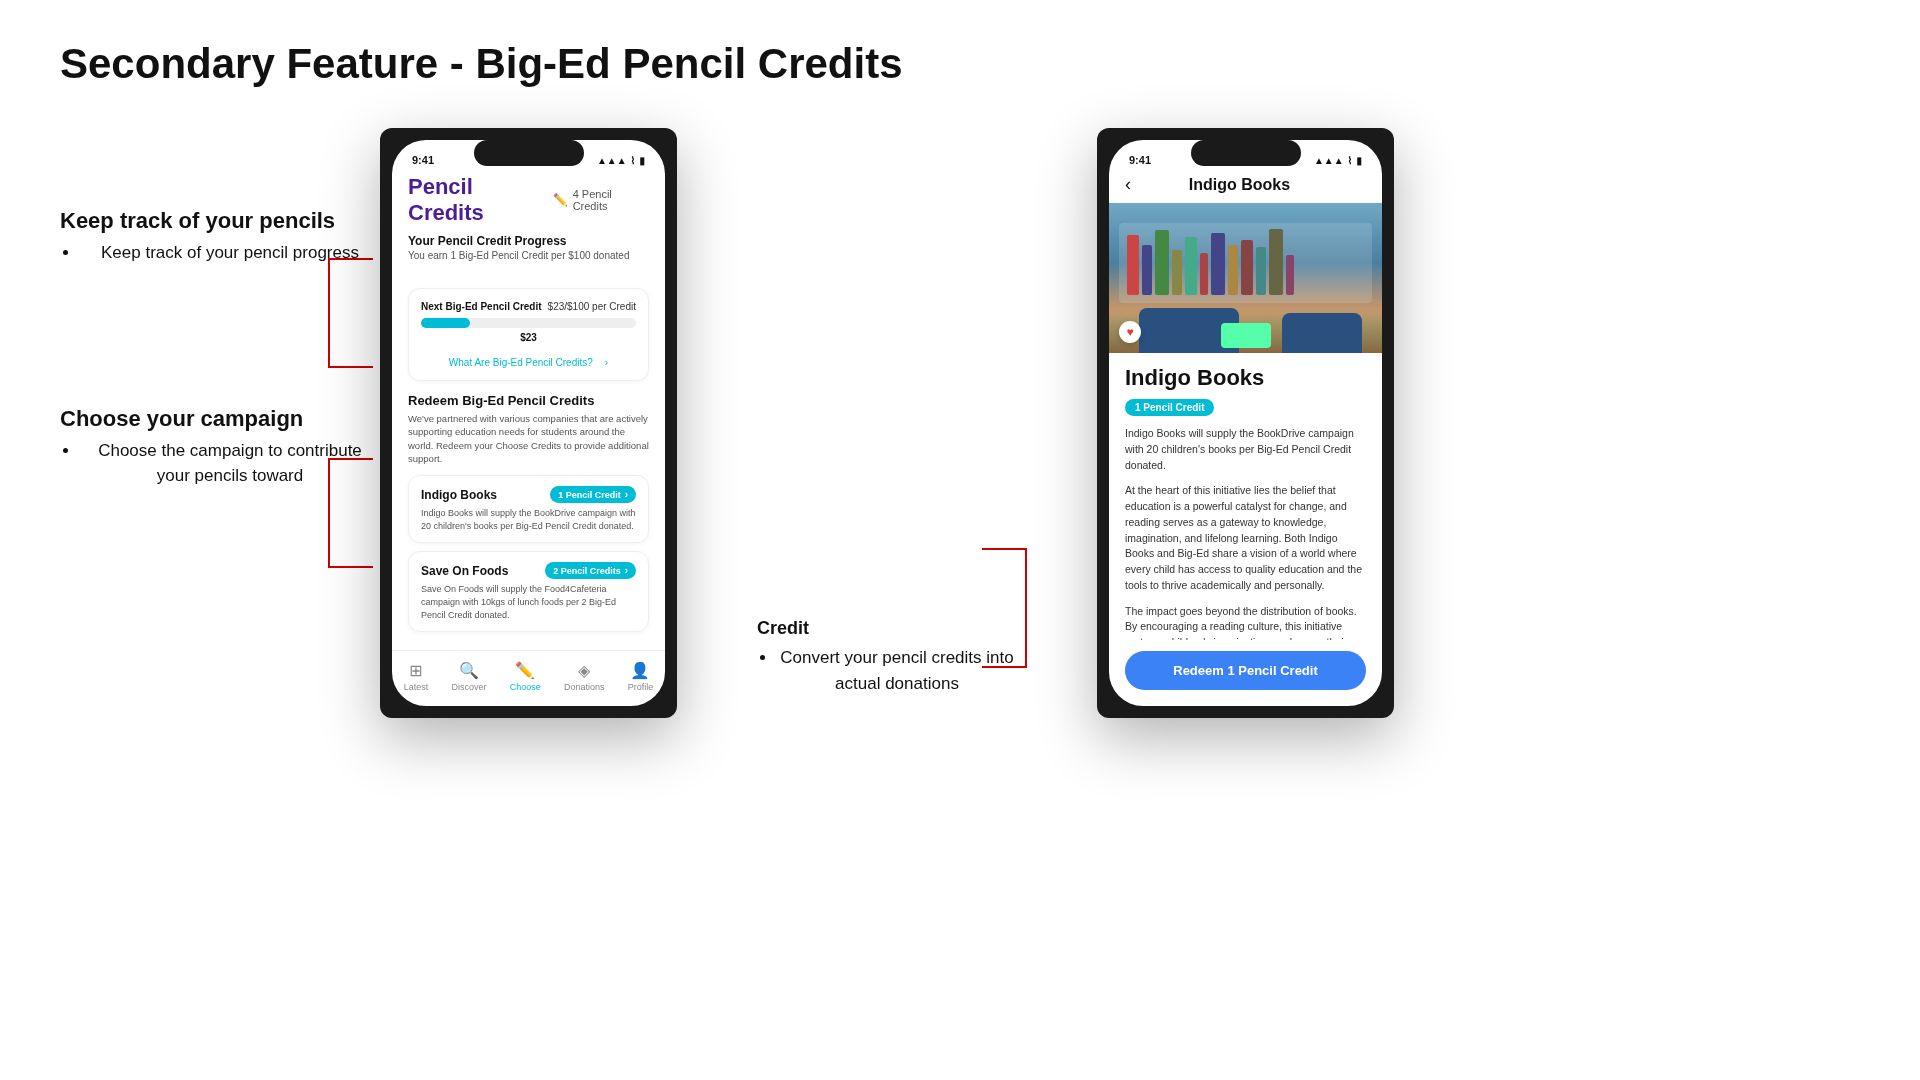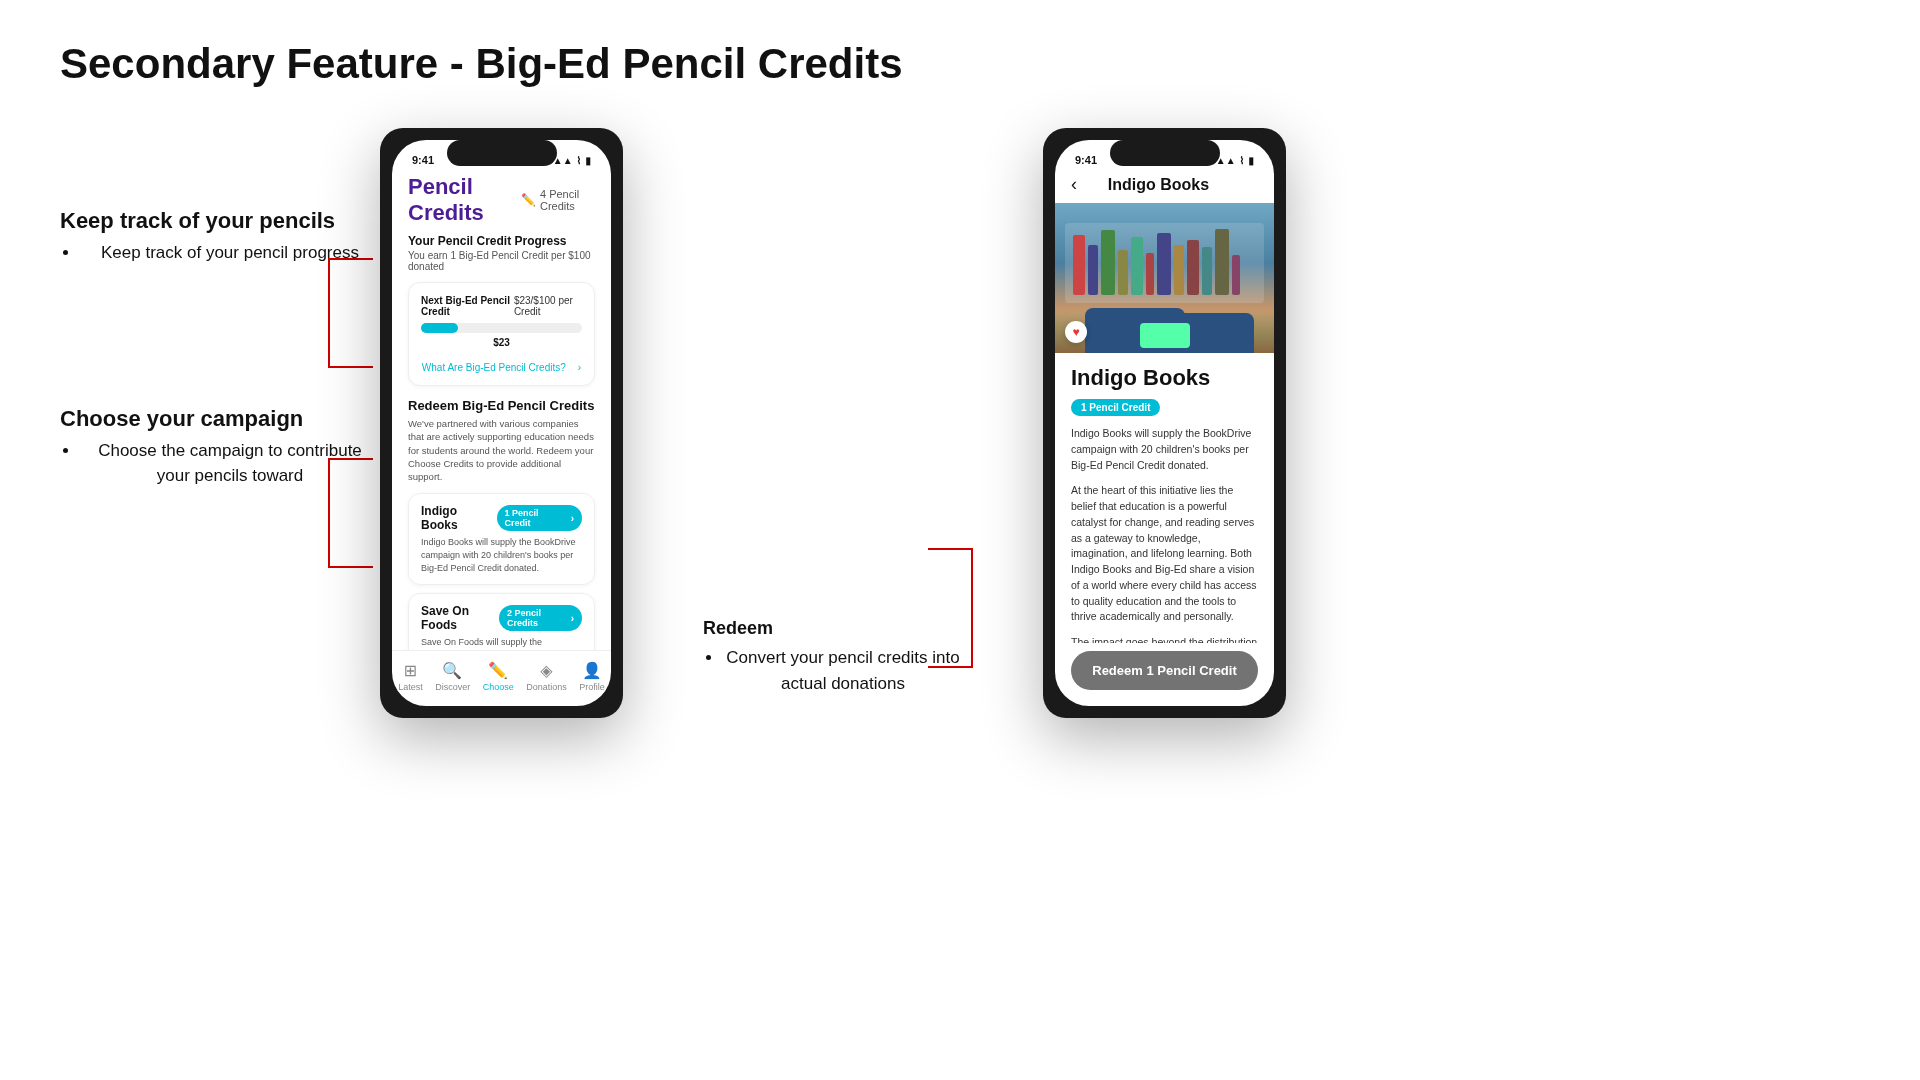--- a/index.html
+++ b/index.html
@@ -41,24 +41,24 @@
     .annotation-list {
       list-style: disc;
       padding-left: 20px;
       font-size: 17px;
       color: #111;
       line-height: 1.5;
       text-align: center;
     }
     
     .phone {
-      width: 243px;
+      width: 297px;
       height: 590px;
       background: #1a1a1a;
-      border-radius: 23px;
+      border-radius: 12px;
       padding: 12px;
       box-shadow: 0 20px 60px rgba(0,0,0,0.3);
       position: relative;
       flex-shrink: 0;
     }
     .phone-inner {
       width: 100%;
       height: 100%;
       background: #fff;
       border-radius: 34px;
@@ -120,21 +120,21 @@
     }
     .section-label {
       font-size: 12px;
       font-weight: 700;
       color: #111;
       margin-bottom: 2px;
     }
     .section-sublabel {
       font-size: 10px;
       color: #555;
-      margin-bottom: 10px;
+      margin-bottom: 27px;
     }
     .progress-card {
       background: #fff;
       border: 1px solid #eee;
       border-radius: 12px;
       padding: 12px;
       margin-bottom: 12px;
       box-shadow: 0 1px 4px rgba(0,0,0,0.05);
     }
     .progress-row {
@@ -314,21 +314,21 @@
       margin-bottom: 10px;
     }
     .store-desc {
       font-size: 10.5px;
       color: #333;
       line-height: 1.5;
       margin-bottom: 10px;
     }
     .redeem-btn {
       display: block;
-      background: #737373;
+      background: #3b82f6;
       color: #fff;
       font-size: 13px;
       font-weight: 700;
       text-align: center;
       padding: 12px;
       border-radius: 30px;
       border: none;
       width: 100%;
       margin-top: auto;
     }
@@ -454,21 +454,21 @@
               <span class="nav-icon">👤</span>
               <span>Profile</span>
             </div>
           </div>
         </div>
       </div>
     </div>
 
     <div style="width:260px; padding-top:490px; flex-shrink:0; position:relative;">
       <div style="position:absolute; right:-10px; top:420px; width:45px; height:120px; border:2px solid #cc0000; border-left:none;"></div>
-      <div class="middle-annotation-title">Redeem</div>
+      <div class="middle-annotation-title">Credit</div>
       <ul class="annotation-list">
         <li>Convert your pencil credits into actual donations</li>
       </ul>
     </div>
 
     <div class="phone-wrapper">
       <div class="phone">
         <div class="phone-notch"></div>
         <div class="phone-inner" style="display:flex; flex-direction:column;">
 

